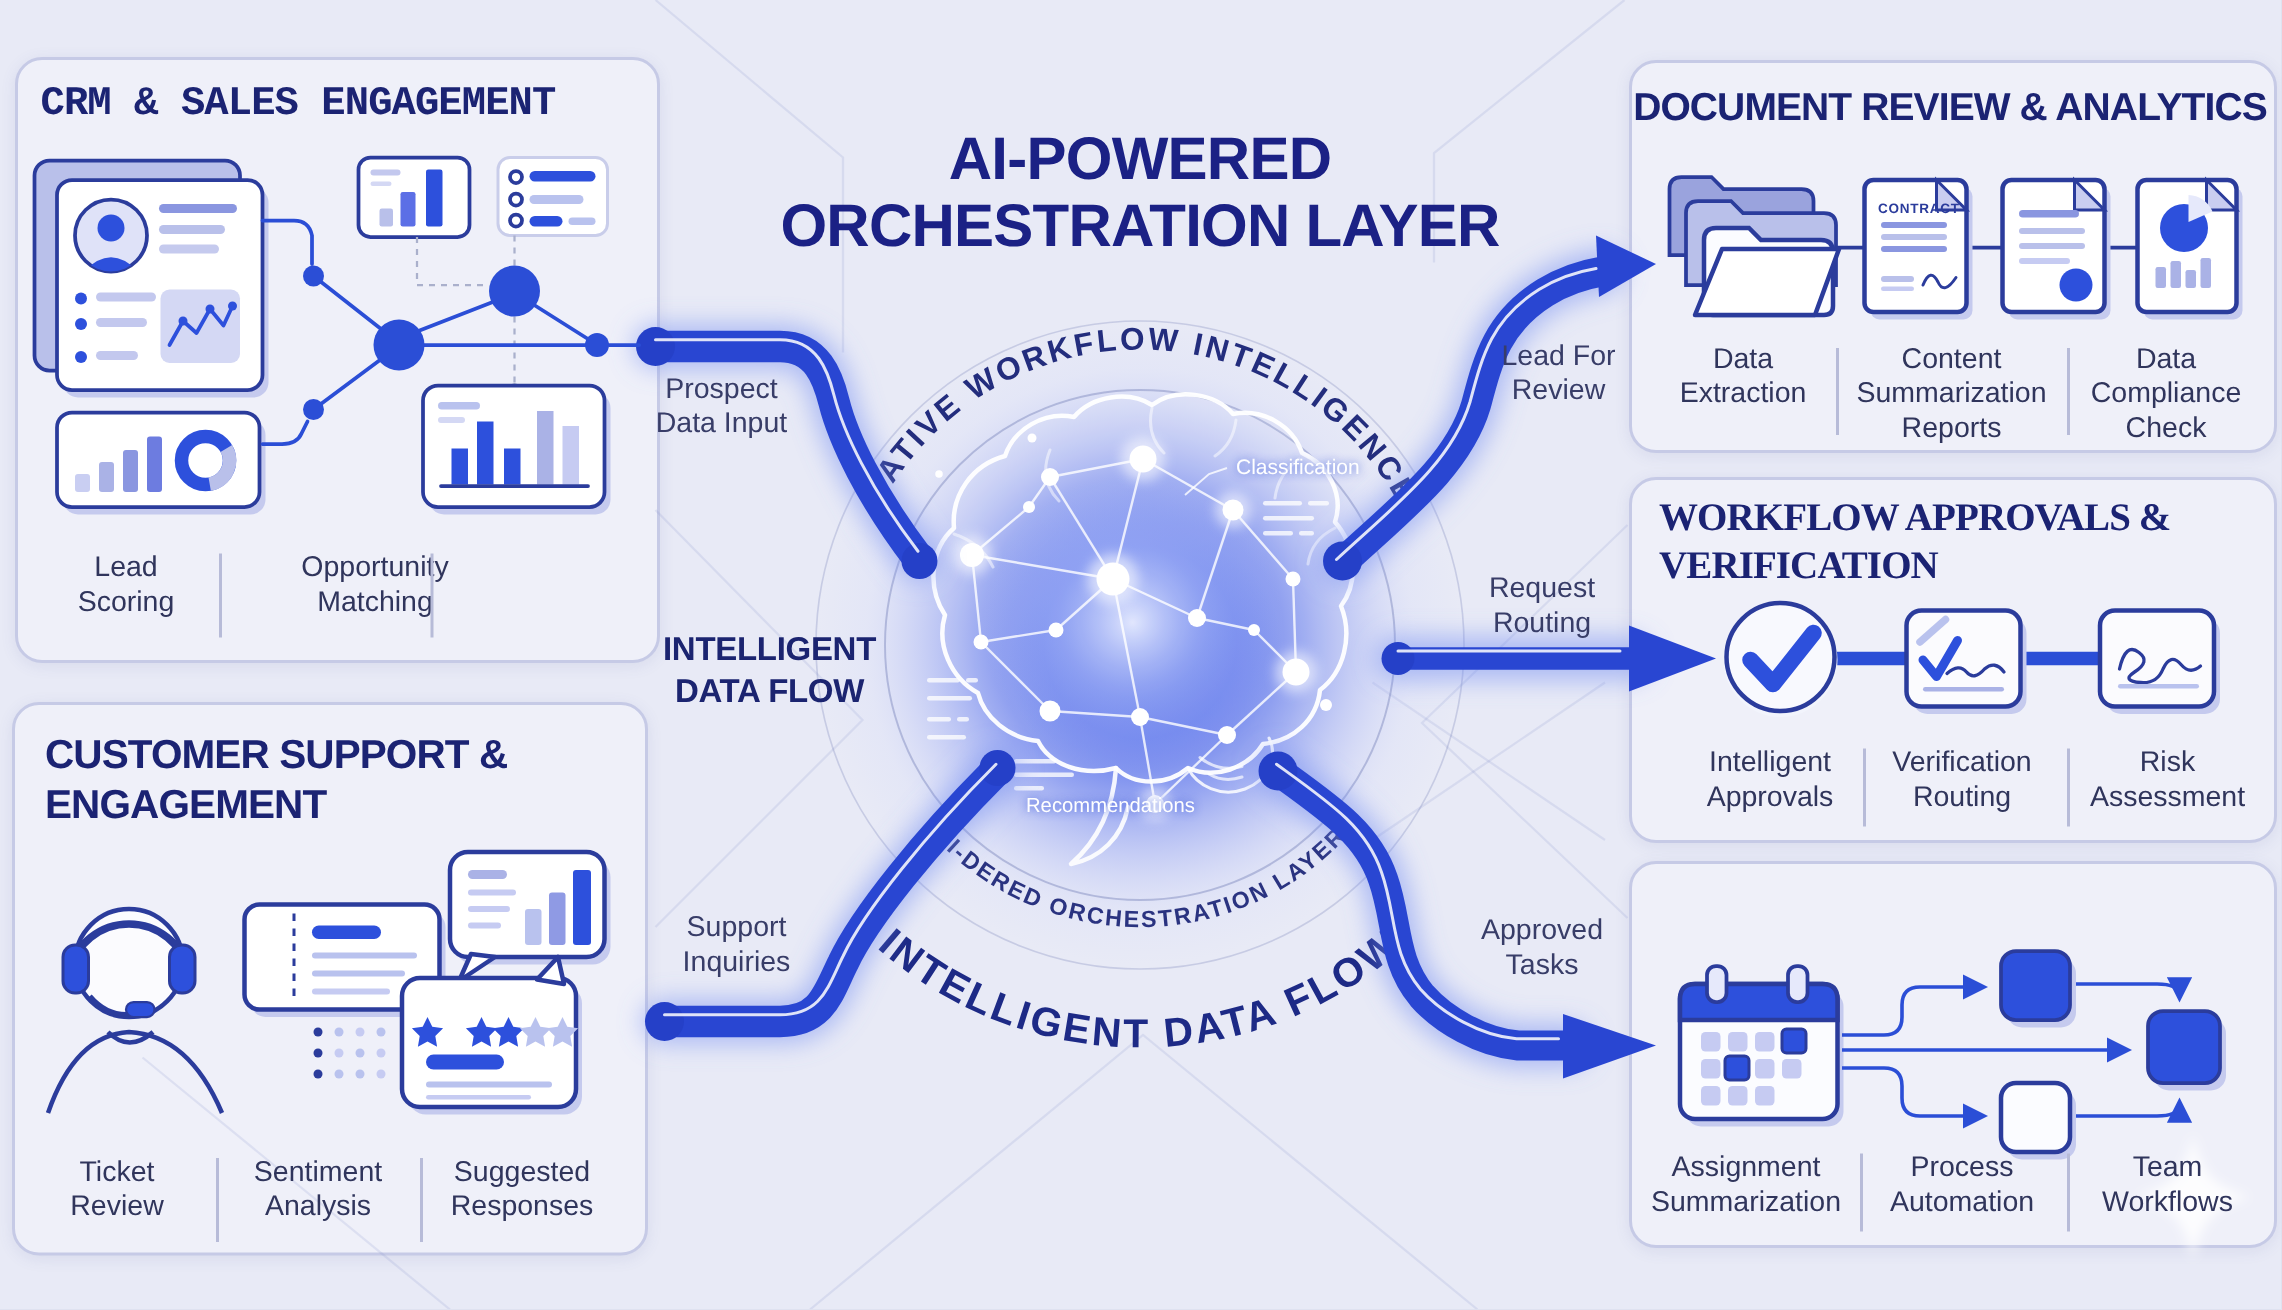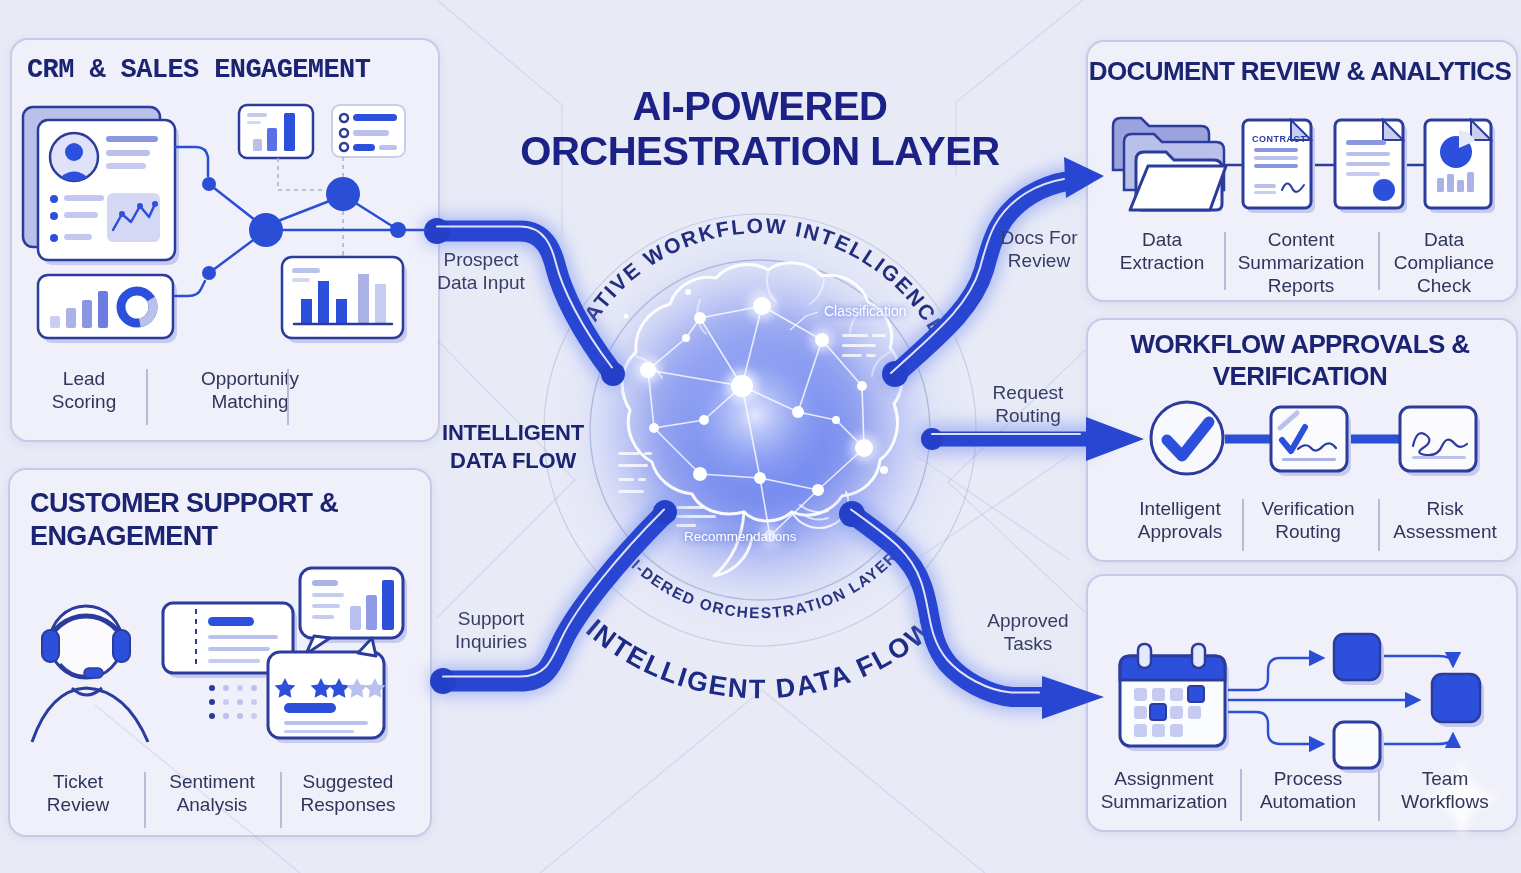--- a/index.html
+++ b/index.html
@@ -471,21 +471,21 @@
 
   <div class="layer">
     <div class="main-title" style="left:510px;top:84px;width:500px;">
       <div>AI-POWERED</div>
       <div>ORCHESTRATION LAYER</div>
     </div>
 
     <div class="ptitle" style="left:27px;top:54px;width:400px;font-size:27px;font-family:Liberation Mono, monospace;">CRM &amp; SALES ENGAGEMENT</div>
     <div class="ptitle" style="left:30px;top:487px;width:310px;font-size:27px;">CUSTOMER SUPPORT &amp; ENGAGEMENT</div>
     <div class="ptitle" style="left:1086px;top:56px;width:428px;font-size:26px;text-align:center;">DOCUMENT REVIEW &amp; ANALYTICS</div>
-    <div class="ptitle" style="left:1106px;top:329px;width:388px;font-size:26px;text-align:center;">WORKFLOW APPROVALS &amp; VERIFICATION</div>
+    <div class="ptitle" style="left:1106px;top:329px;width:388px;font-size:26px;font-family:Liberation Serif, serif;">WORKFLOW APPROVALS &amp; VERIFICATION</div>
 
     <div class="lbl" style="left:29px;top:367px;width:110px;">Lead Scoring</div>
     <div class="lbl" style="left:149px;top:367px;width:130px;padding-left:36px;">Opportunity Matching</div>
     <div class="vdiv" style="left:146px;top:369px;height:56px;"></div>
     <div class="vdiv" style="left:287px;top:369px;height:56px;"></div>
 
     <div class="lbl" style="left:23px;top:770px;width:110px;">Ticket Review</div>
     <div class="lbl" style="left:152px;top:770px;width:120px;">Sentiment Analysis</div>
     <div class="lbl" style="left:283px;top:770px;width:130px;">Suggested Responses</div>
     <div class="vdiv" style="left:144px;top:772px;height:56px;"></div>
@@ -505,21 +505,21 @@
     <div class="vdiv" style="left:1378px;top:499px;height:52px;"></div>
 
     <div class="lbl" style="left:1089px;top:767px;width:150px;">Assignment Summarization</div>
     <div class="lbl" style="left:1243px;top:767px;width:130px;">Process Automation</div>
     <div class="lbl" style="left:1380px;top:767px;width:130px;">Team Workflows</div>
     <div class="vdiv" style="left:1240px;top:769px;height:52px;"></div>
     <div class="vdiv" style="left:1378px;top:769px;height:52px;"></div>
 
     <div class="alabel" style="left:437px;top:248px;width:88px;">Prospect Data Input</div>
     <div class="alabel" style="left:436px;top:607px;width:110px;">Support Inquiries</div>
-    <div class="alabel" style="left:984px;top:226px;width:110px;">Docs For Review</div>
+    <div class="alabel" style="left:984px;top:226px;width:110px;">Lead For Review</div>
     <div class="alabel" style="left:973px;top:381px;width:110px;">Request Routing</div>
     <div class="alabel" style="left:968px;top:609px;width:120px;">Approved Tasks</div>
 
     <div class="flowlbl" style="left:425px;top:419px;width:176px;">INTELLIGENT DATA FLOW</div>
 
     <div class="hud" style="left:824px;top:303px;font-size:14px;">Classification</div>
     <div class="hud" style="left:684px;top:529px;font-size:13.5px;">Recommendations</div>
   </div>
 </div>
 

